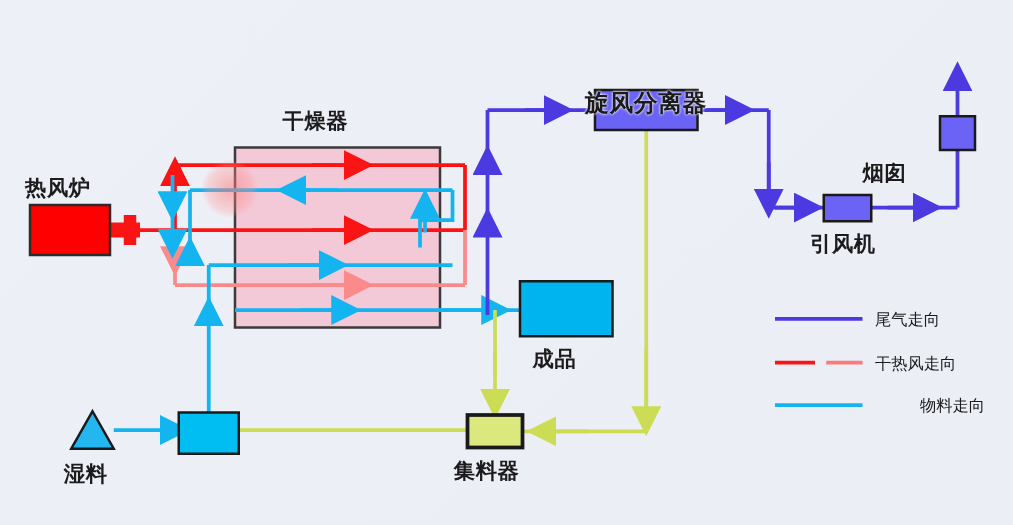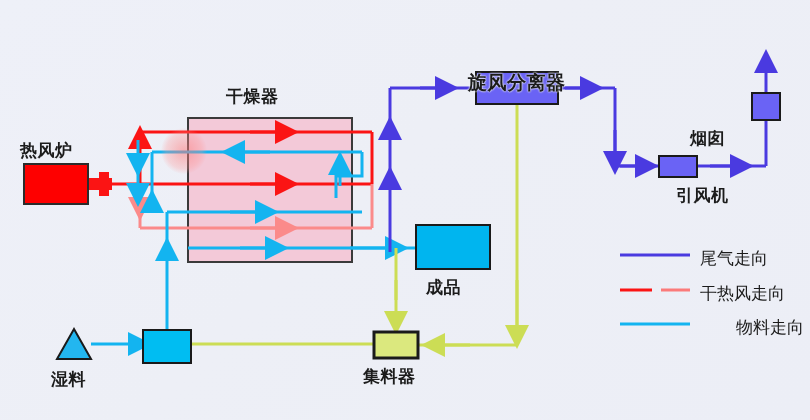--- a/index.html
+++ b/index.html
@@ -26,21 +26,21 @@
     color: #1b1b1b;
     font-weight: bold;
     white-space: nowrap;
     letter-spacing: 0.5px;
     text-shadow: 0 0 2px #eef0f7, 0 0 2px #eef0f7;
   }
   .lbl-lg { font-size: 19px; }
   .lbl-md { font-size: 17px; }
   .legend-text {
     position: absolute;
-    font-size: 17px;
+    font-size: 13px;
     color: #1b1b1b;
     white-space: nowrap;
   }
   .glow {
     position: absolute;
     border-radius: 50%;
     background: radial-gradient(circle, rgba(255,120,120,0.55) 0%, rgba(255,150,150,0.30) 55%, rgba(255,180,180,0.0) 72%);
     pointer-events: none;
   }
 </style>
@@ -179,21 +179,21 @@
       <line x1="661" y1="290" x2="690" y2="290" stroke="#fb7a7a"></line>
       <line x1="620" y1="324" x2="690" y2="324" stroke="#13b4f0"></line>
     </g>
   </svg>
 
   <div class="glow" style="left:161px; top:128px; width:46px; height:46px;"></div>
 
   <div class="lbl lbl-md" style="left:20px; top:139px;">热风炉</div>
   <div class="lbl lbl-md" style="left:226px; top:85px;">干燥器</div>
   <div class="lbl lbl-lg" style="left:468px; top:30px;margin-top:40px;">旋风分离器</div>
-  <div class="lbl lbl-md" style="left:676px; top:184px;">引风机</div>
+  <div class="lbl lbl-md" style="left:648px; top:184px;">引风机</div>
   <div class="lbl lbl-md" style="left:690px; top:90px;margin-top:37px;">烟囱</div>
   <div class="lbl lbl-md" style="left:426px; top:276px;">成品</div>
   <div class="lbl lbl-md" style="left:363px; top:365px;">集料器</div>
   <div class="lbl lbl-md" style="left:51px; top:368px;">湿料</div>
 
   <div class="legend-text" style="left:700px; top:247px;">尾气走向</div>
   <div class="legend-text" style="left:700px; top:282px;">干热风走向</div>
   <div class="legend-text" style="left:736px; top:316px;">物料走向</div>
 
 </div>

